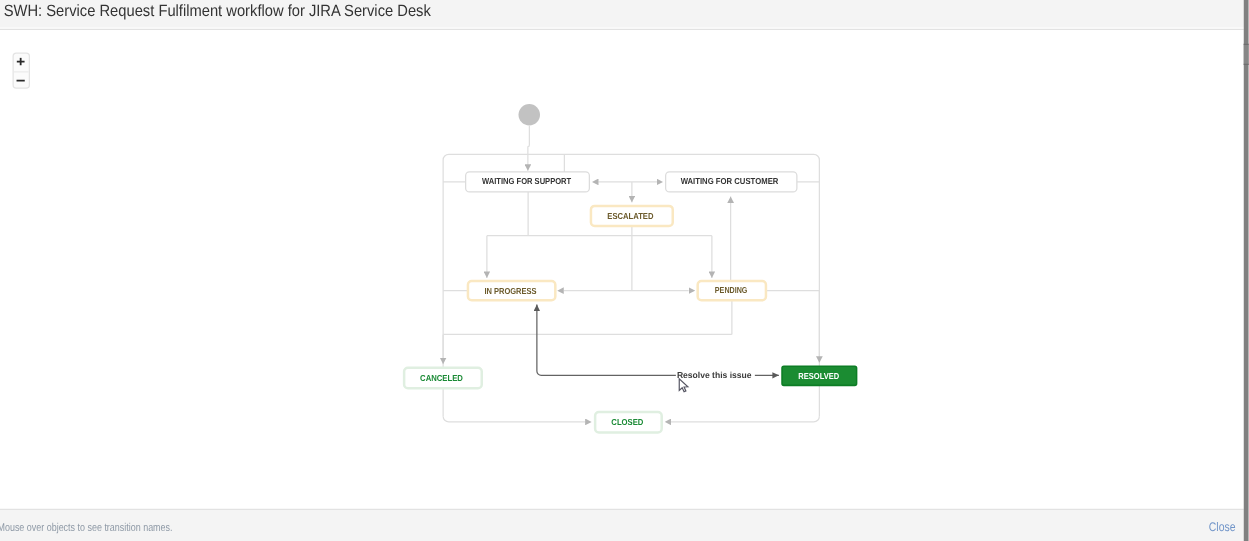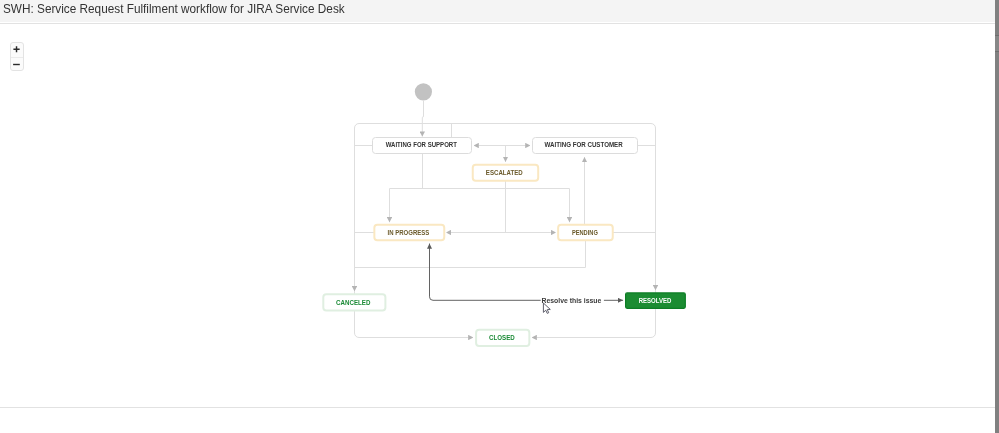--- a/index.html
+++ b/index.html
@@ -176,17 +176,21 @@
 
       <text class="hl-label" x="541.5" y="302.6" textLength="59.8" lengthAdjust="spacingAndGlyphs">Resolve this issue</text>
 
       <g transform="translate(543.4,303.0)">
         <path d="M0 0 L0 9.4 L2.35 7.2 L3.85 10.4 L5.3 9.7 L3.85 6.6 L6.9 6.45 Z" fill="#ffffff" stroke="#565663" stroke-width="0.95" stroke-linejoin="miter"></path>
       </g>
     </svg>
   </div>
 
   <div class="status-rule"></div>
+  <div class="statusbar">
+    <div class="status-text">Mouse over objects to see transition names.</div>
+    <a class="close-link">Close</a>
+  </div>
 
   <div class="vscroll">
     <div class="vscroll-thumb"></div>
   </div>
 </div>
 
 </body></html>

